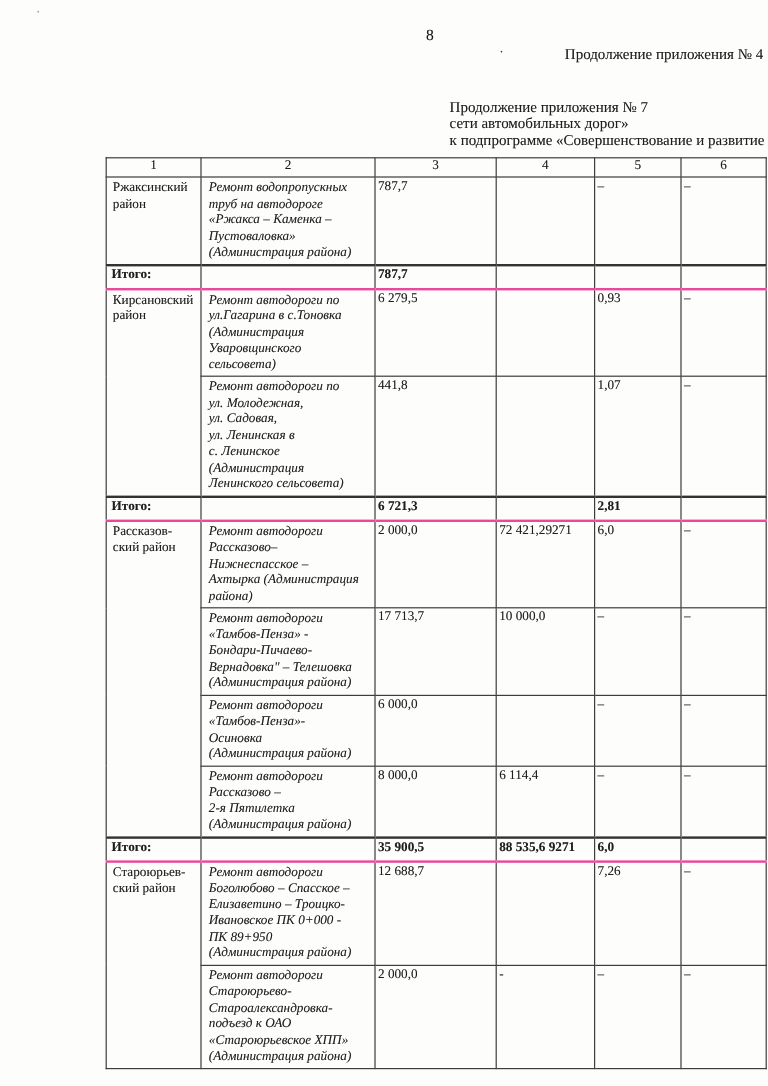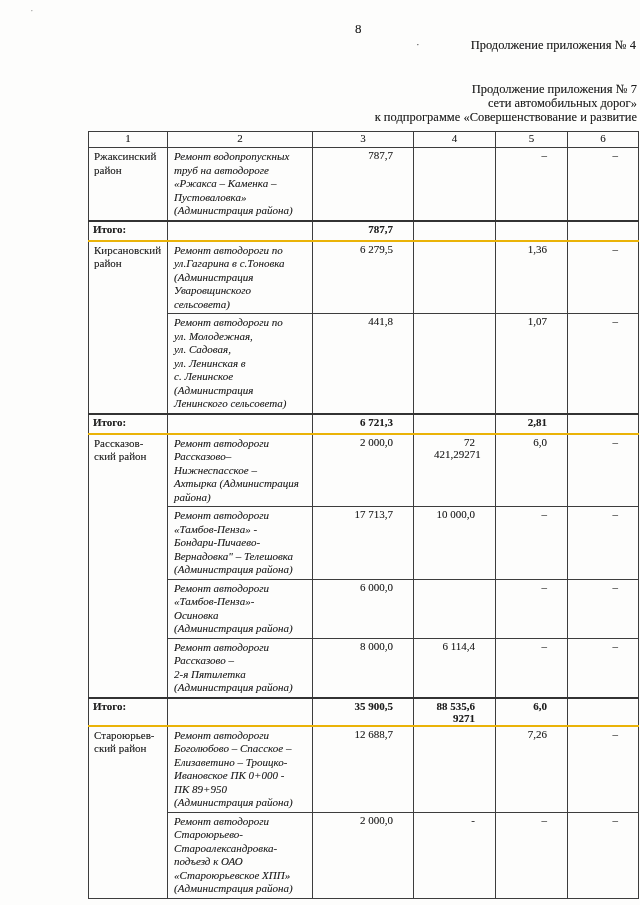--- a/index.html
+++ b/index.html
@@ -20,21 +20,21 @@
   .dot-a{top:38px;left:416px;}
   .dot-b{top:4px;left:30px;opacity:.55;}
   .hdr1{
     position:absolute;top:38px;right:4px;
     font-size:12.5px;
     text-align:center;
   }
   .hdrblock{
     position:absolute;top:82px;right:3px;
     font-size:12.5px;line-height:14px;
-    text-align:right;
+    text-align:left;
   }
   table.doc{
     position:absolute;top:131px;left:88px;
     width:550px;
     border-collapse:collapse;
     table-layout:fixed;
   }
   table.doc td{
     border:1px solid #3d3d3d;
     font-size:11px;
@@ -53,27 +53,27 @@
     line-height:13.5px;
     white-space:pre-line;
   }
   td.work{
     padding:2px 4px 2px 6px;
     line-height:13.5px;
     white-space:pre-line;
     font-style:italic;
   }
   td.val{
-    text-align:right;
+    text-align:left;
     vertical-align:middle;
-    padding:1px 20px;
+    padding:1px 2px;
   }
   tr.total-row td{
     border-top:2px solid #333;
-    border-bottom:2px solid #eab308;
+    border-bottom:2px solid #ec4899;
     height:14px;
     margin-top:46px;
   }
   td.total-label{
     font-weight:bold;
     padding:1px 2px 1px 4px;
     vertical-align:middle;
   }
   tr.total-row td.val{font-weight:bold;}
   
@@ -135,21 +135,21 @@
         <tr class="item-row">
           <td class="district" rowspan="2">Кирсановский
 район</td>
           <td class="work">Ремонт автодороги по
 ул.Гагарина в с.Тоновка
 (Администрация
 Уваровщинского
 сельсовета)</td>
           <td class="val">6 279,5</td>
           <td class="val"></td>
-          <td class="val">1,36</td>
+          <td class="val">0,93</td>
           <td class="val">–</td>
         </tr>
         <tr class="item-row">
           <td class="work">Ремонт автодороги по
 ул. Молодежная,
 ул. Садовая,
 ул. Ленинская в
 с. Ленинское
 (Администрация
 Ленинского сельсовета)</td>

